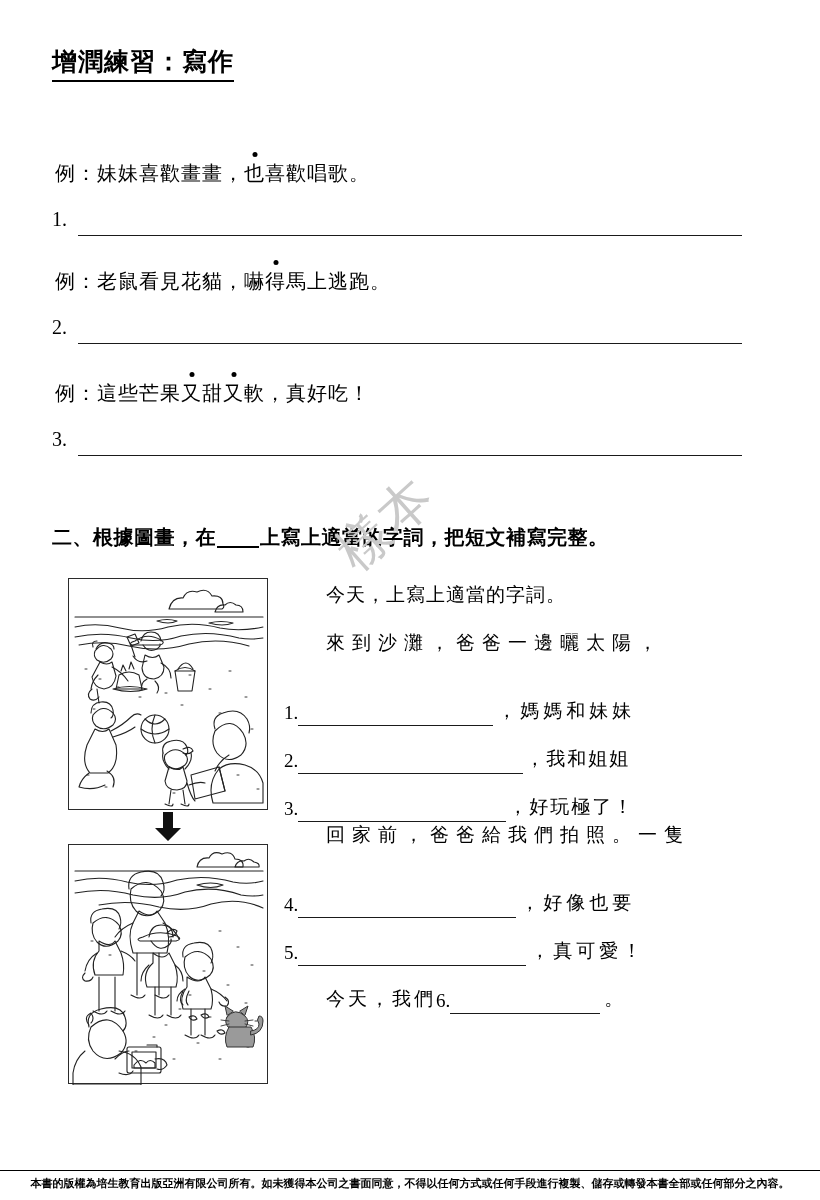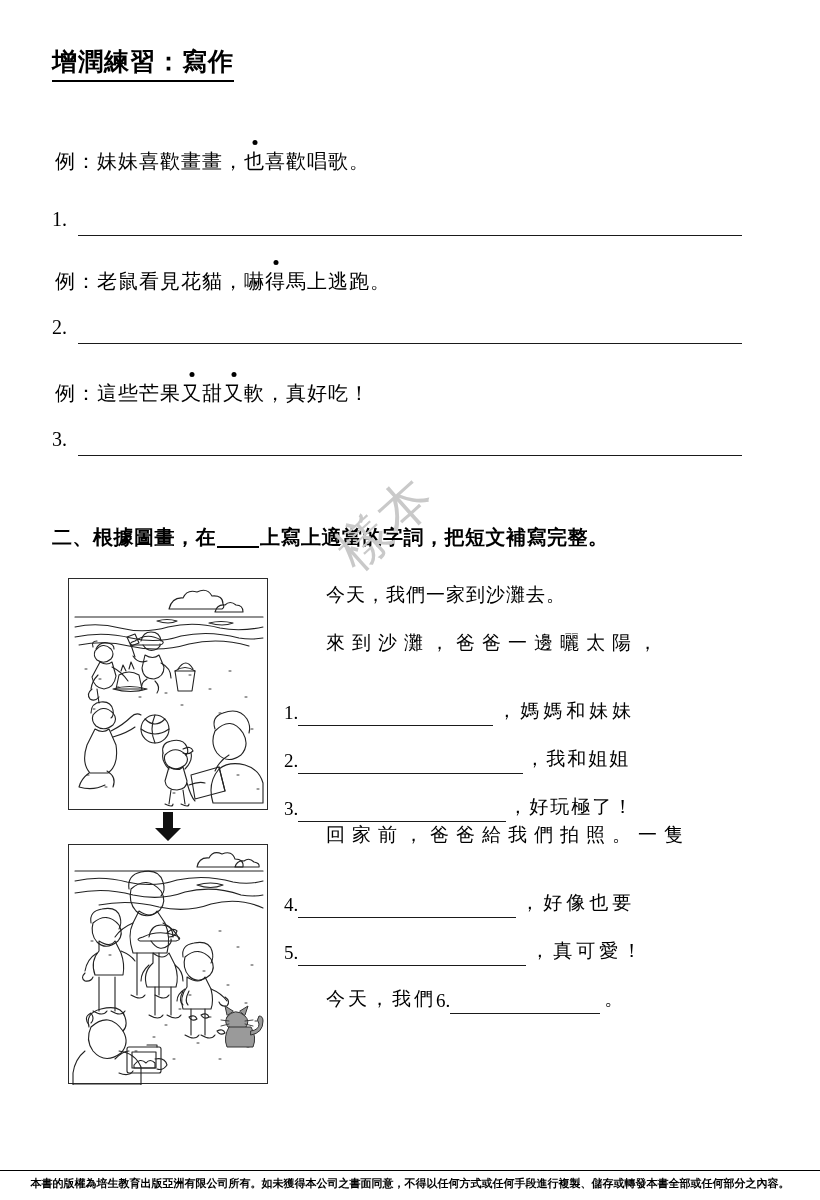--- a/index.html
+++ b/index.html
@@ -251,21 +251,21 @@
   }
 </style>
 </head>
 <body>
 
 <div class="page">
 
   <div class="title">增潤練習：寫作</div>
 
 
-  <div class="example" style="top:148px;">
+  <div class="example" style="top:160px;">
     <span>例：</span><span>妹妹喜歡畫畫，</span><span class="dotchar">也</span><span>喜歡唱歌。</span>
   </div>
   <div class="answer-row" style="top:208px;">
     <span class="num">1.</span>
     <span class="rule"></span>
   </div>
 
   <div class="example" style="top:268px;">
     <span>例：</span><span>老鼠看見花貓，嚇</span><span class="dotchar">得</span><span>馬上逃跑。</span>
   </div>
@@ -498,21 +498,21 @@
           <path d="M46 214 q8 -8 14 -8 M50 228 q10 4 14 -2"></path>
           <path d="M86 214 q10 -2 12 6 q-4 6 -10 4"></path>
         </g>
       </svg>
     </div>
   </div>
 
   <div class="passage">
 
     <div class="p-line">
-      <span class="p-text indent">今天，我們一家到沙灘去。</span>
+      <span class="p-text indent">今天，上寫上適當的字詞。</span>
     </div>
 
     <div class="p-line">
       <span class="p-text indent spread">來到沙灘，爸爸一邊曬太陽，</span>
     </div>
 
     <div class="blank-line">
       <span class="bnum">1.</span>
       <span class="brule" style="width:195px;"></span>
       <span class="btail">，媽媽和妹妹</span>

